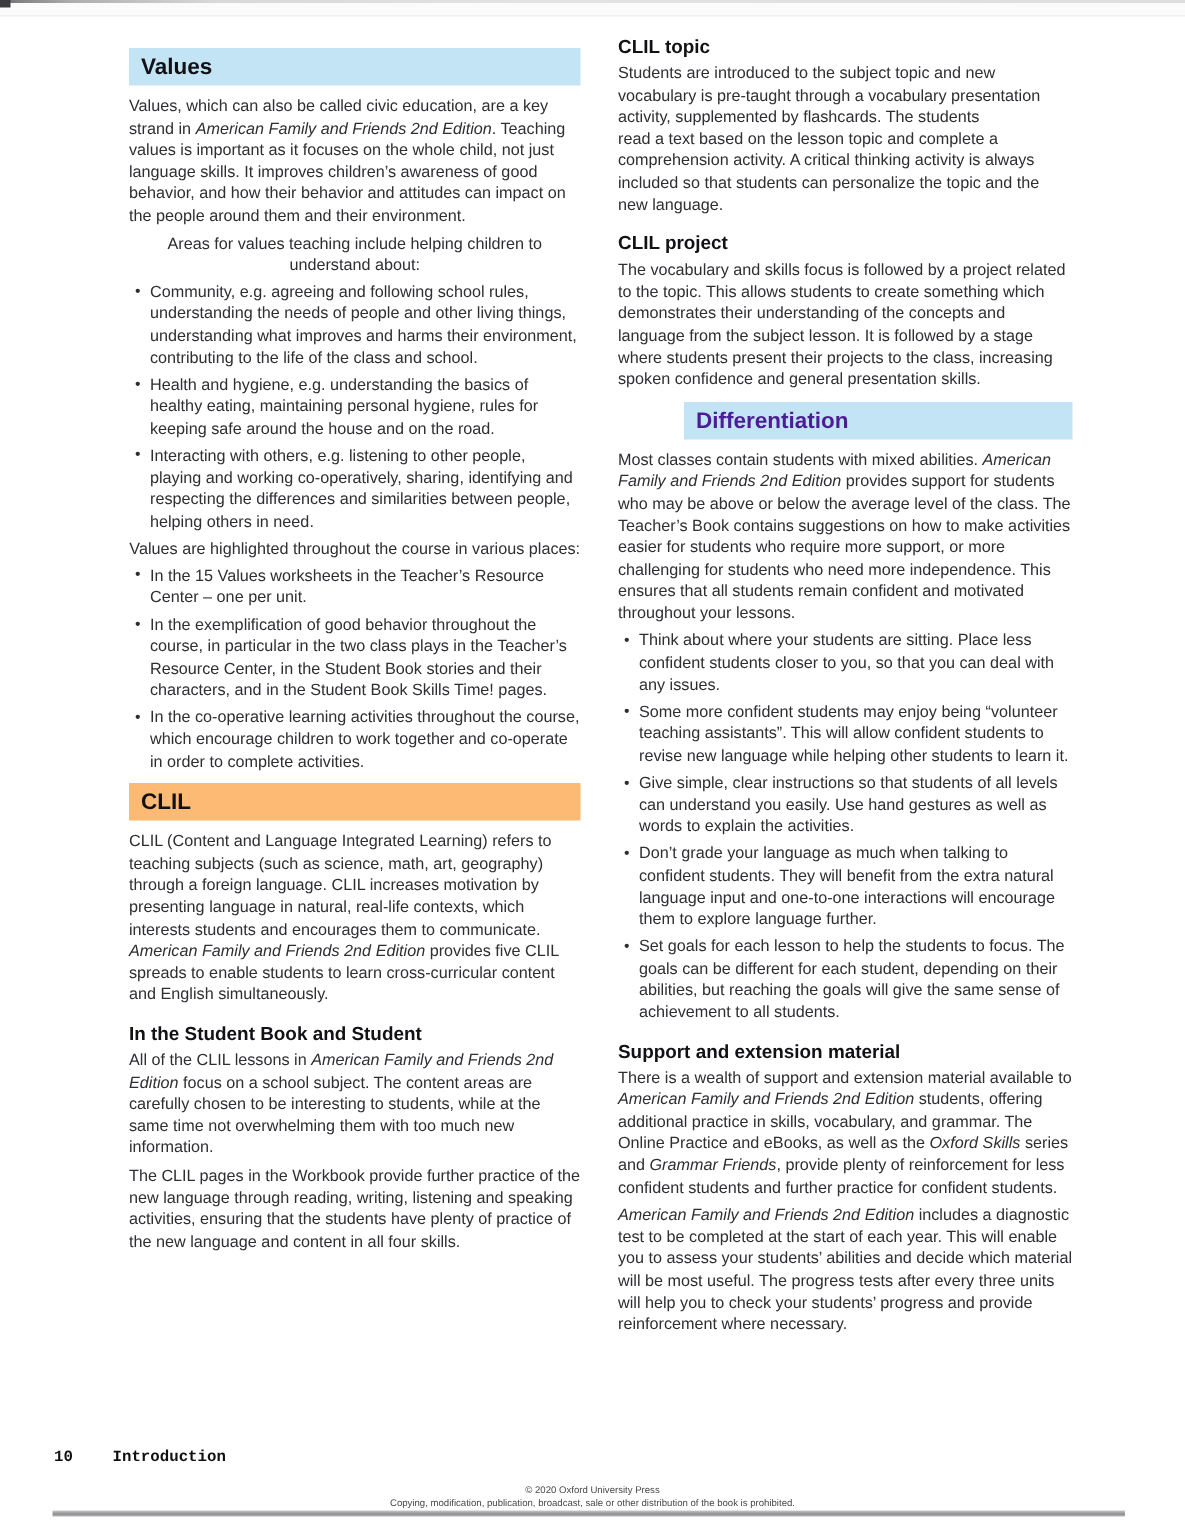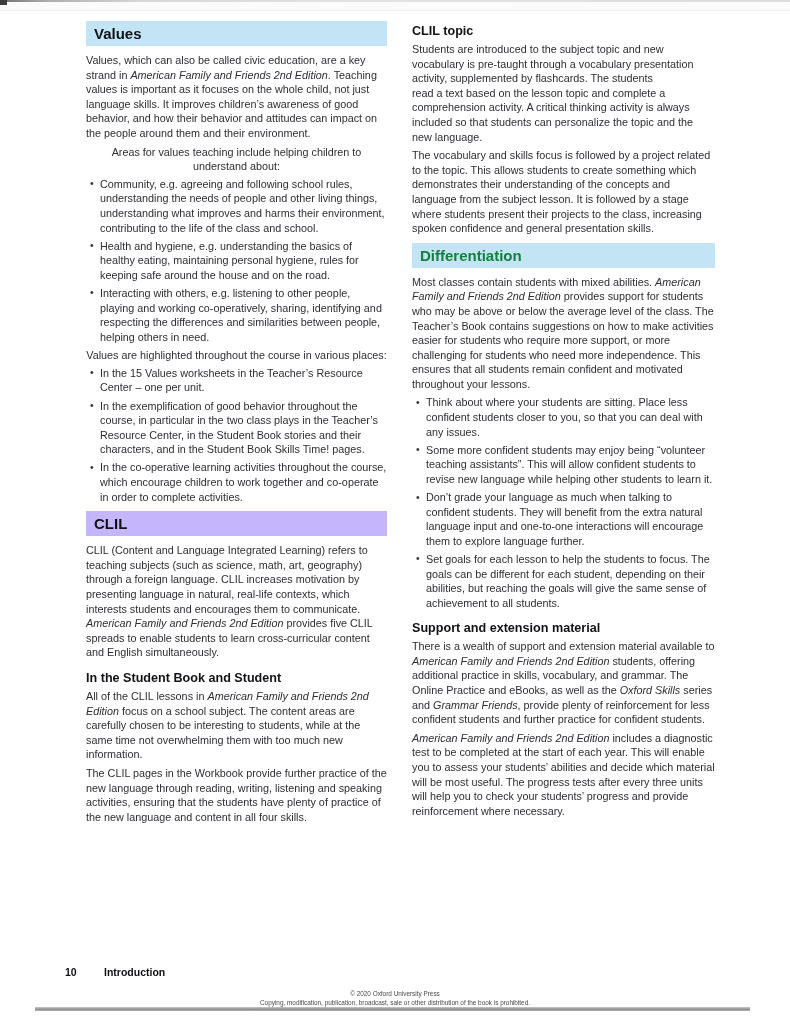--- a/index.html
+++ b/index.html
@@ -10,41 +10,41 @@
     color:#2e2e33;
     -webkit-font-smoothing:antialiased;
   }
   
   .top-band{position:absolute;top:0;left:0;right:0;height:10px;background:#fbfbfc;border-bottom:1px solid #f1f1f2;}
   .top-edge{position:absolute;top:0;left:0;width:100%;height:2px;
     background:linear-gradient(90deg,#4e4e50,#9a9a9c 6%,#cfcfd1 18%,#dddddf 45%,#d6d6d8);opacity:.8;}
   .corner-blob{position:absolute;top:0;left:0;width:7px;height:5px;background:#3c3c3e;}
 
   .col{position:absolute;font-size:10.8px;line-height:14.6px;}
-  .col-left{left:86px;top:21px;width:301px;}
+  .col-left{left:86px;top:32px;width:301px;}
   .col-right{left:412px;top:24px;width:303px;}
 
   .hbar{
     font-weight:bold;font-size:15px;line-height:17px;color:#121216;
     padding:4px 8px;margin:0 0 7px 0;
   }
   .hbar.spaced{margin-top:7px;}
   .sub{
     font-weight:bold;font-size:12.6px;line-height:15px;color:#121216;
     margin:11px 0 3px 0;
   }
   .col-right .sub:first-child{margin-top:0;}
   p{margin:0 0 4px 0;}
   p.tight{margin-bottom:3px;text-align:center;}
   ul{margin:0 0 4px 0;padding:0 0 0 14px;list-style:none;}
   li{position:relative;margin-bottom:3.5px;}
   li::before{content:"\2022";position:absolute;left:-10px;top:-0.5px;font-size:10.5px;color:#2e2e33;}
   em{font-style:italic;}
 
-  .footer-left{position:absolute;left:65px;top:966px;font-weight:bold;font-size:10.5px;color:#101014;}
+  .footer-left{position:absolute;left:36px;top:966px;font-weight:bold;font-size:10.5px;color:#101014;font-family:Liberation Mono, monospace;}
   .footer-left .num{display:inline-block;width:39px;}
   .footer-center{position:absolute;left:0;top:990px;width:790px;text-align:center;
     font-size:6.4px;line-height:8.6px;color:#48484c;}
   .bottom-bar{position:absolute;left:35px;top:1007px;width:715px;height:4px;
     background:linear-gradient(180deg,#c9c9cb,#8e8e90 60%,#b9b9bb);}
 </style>
 </head>
 <body>
 
 <div class="top-band"></div>
@@ -59,36 +59,38 @@
     <li>Community, e.g. agreeing and following school rules, understanding the needs of people and other living things, understanding what improves and harms their environment, contributing to the life of the class and school.</li>
     <li>Health and hygiene, e.g. understanding the basics of healthy eating, maintaining personal hygiene, rules for keeping safe around the house and on the road.</li>
     <li>Interacting with others, e.g. listening to other people, playing and working co-operatively, sharing, identifying and respecting the differences and similarities between people, helping others in need.</li>
   </ul>
   <p class="tight">Values are highlighted throughout the course in various places:</p>
   <ul>
     <li>In the 15 Values worksheets in the Teacher’s Resource Center – one per unit.</li>
     <li>In the exemplification of good behavior throughout the course, in particular in the two class plays in the Teacher’s Resource Center, in the Student Book stories and their characters, and in the Student Book Skills Time! pages.</li>
     <li>In the co-operative learning activities throughout the course, which encourage children to work together and co-operate in order to complete activities.</li>
   </ul>
-  <div class="hbar spaced" style="background: #c4b5fd; color: rgb(18, 18, 22);">CLIL</div>
+  <div class="hbar spaced" style="background: #fdba74; color: rgb(18, 18, 22);">CLIL</div>
   <p>CLIL (Content and Language Integrated Learning) refers to teaching subjects (such as science, math, art, geography) through a foreign language. CLIL increases motivation by presenting language in natural, real-life contexts, which interests students and encourages them to communicate. <em>American Family and Friends 2nd Edition</em> provides five CLIL spreads to enable students to learn cross-curricular content and English simultaneously.</p>
   <div class="sub">In the Student Book and Student</div>
   <p>All of the CLIL lessons in <em>American Family and Friends 2nd Edition</em> focus on a school subject. The content areas are carefully chosen to be interesting to students, while at the same time not overwhelming them with too much new information.</p>
   <p>The CLIL pages in the Workbook provide further practice of the new language through reading, writing, listening and speaking activities, ensuring that the students have plenty of practice of the new language and content in all four skills.</p>
 </div>
 
 <div class="col col-right">
   <div class="sub">CLIL topic</div>
   <p>Students are introduced to the subject topic and new vocabulary is pre-taught through a vocabulary presentation activity, supplemented by flashcards. The students<br>read a text based on the lesson topic and complete a comprehension activity. A critical thinking activity is always included so that students can personalize the topic and the new language.</p>
+  <div class="sub">CLIL project</div>
   <p>The vocabulary and skills focus is followed by a project related to the topic. This allows students to create something which demonstrates their understanding of the concepts and language from the subject lesson. It is followed by a stage where students present their projects to the class, increasing spoken confidence and general presentation skills.</p>
-  <div class="hbar spaced" style="background: rgb(194, 228, 245); color: #15803d;">Differentiation</div>
+  <div class="hbar spaced" style="background: rgb(194, 228, 245); color: #4c1d95; margin-left: 44px;">Differentiation</div>
   <p>Most classes contain students with mixed abilities. <em>American Family and Friends 2nd Edition</em> provides support for students who may be above or below the average level of the class. The Teacher’s Book contains suggestions on how to make activities easier for students who require more support, or more challenging for students who need more independence. This ensures that all students remain confident and motivated throughout your lessons.</p>
   <ul>
     <li>Think about where your students are sitting. Place less confident students closer to you, so that you can deal with any issues.</li>
     <li>Some more confident students may enjoy being “volunteer teaching assistants”. This will allow confident students to revise new language while helping other students to learn it.</li>
+    <li>Give simple, clear instructions so that students of all levels can understand you easily. Use hand gestures as well as words to explain the activities.</li>
     <li>Don’t grade your language as much when talking to confident students. They will benefit from the extra natural language input and one-to-one interactions will encourage them to explore language further.</li>
     <li>Set goals for each lesson to help the students to focus. The goals can be different for each student, depending on their abilities, but reaching the goals will give the same sense of achievement to all students.</li>
   </ul>
   <div class="sub">Support and extension material</div>
   <p>There is a wealth of support and extension material available to <em>American Family and Friends 2nd Edition</em> students, offering additional practice in skills, vocabulary, and grammar. The Online Practice and eBooks, as well as the <em>Oxford Skills</em> series and <em>Grammar Friends</em>, provide plenty of reinforcement for less confident students and further practice for confident students.</p>
   <p><em>American Family and Friends 2nd Edition</em> includes a diagnostic test to be completed at the start of each year. This will enable you to assess your students’ abilities and decide which material will be most useful. The progress tests after every three units will help you to check your students’ progress and provide reinforcement where necessary.</p>
 </div>
 
 <div class="footer-left">
   <span class="num">10</span><span>Introduction</span>

